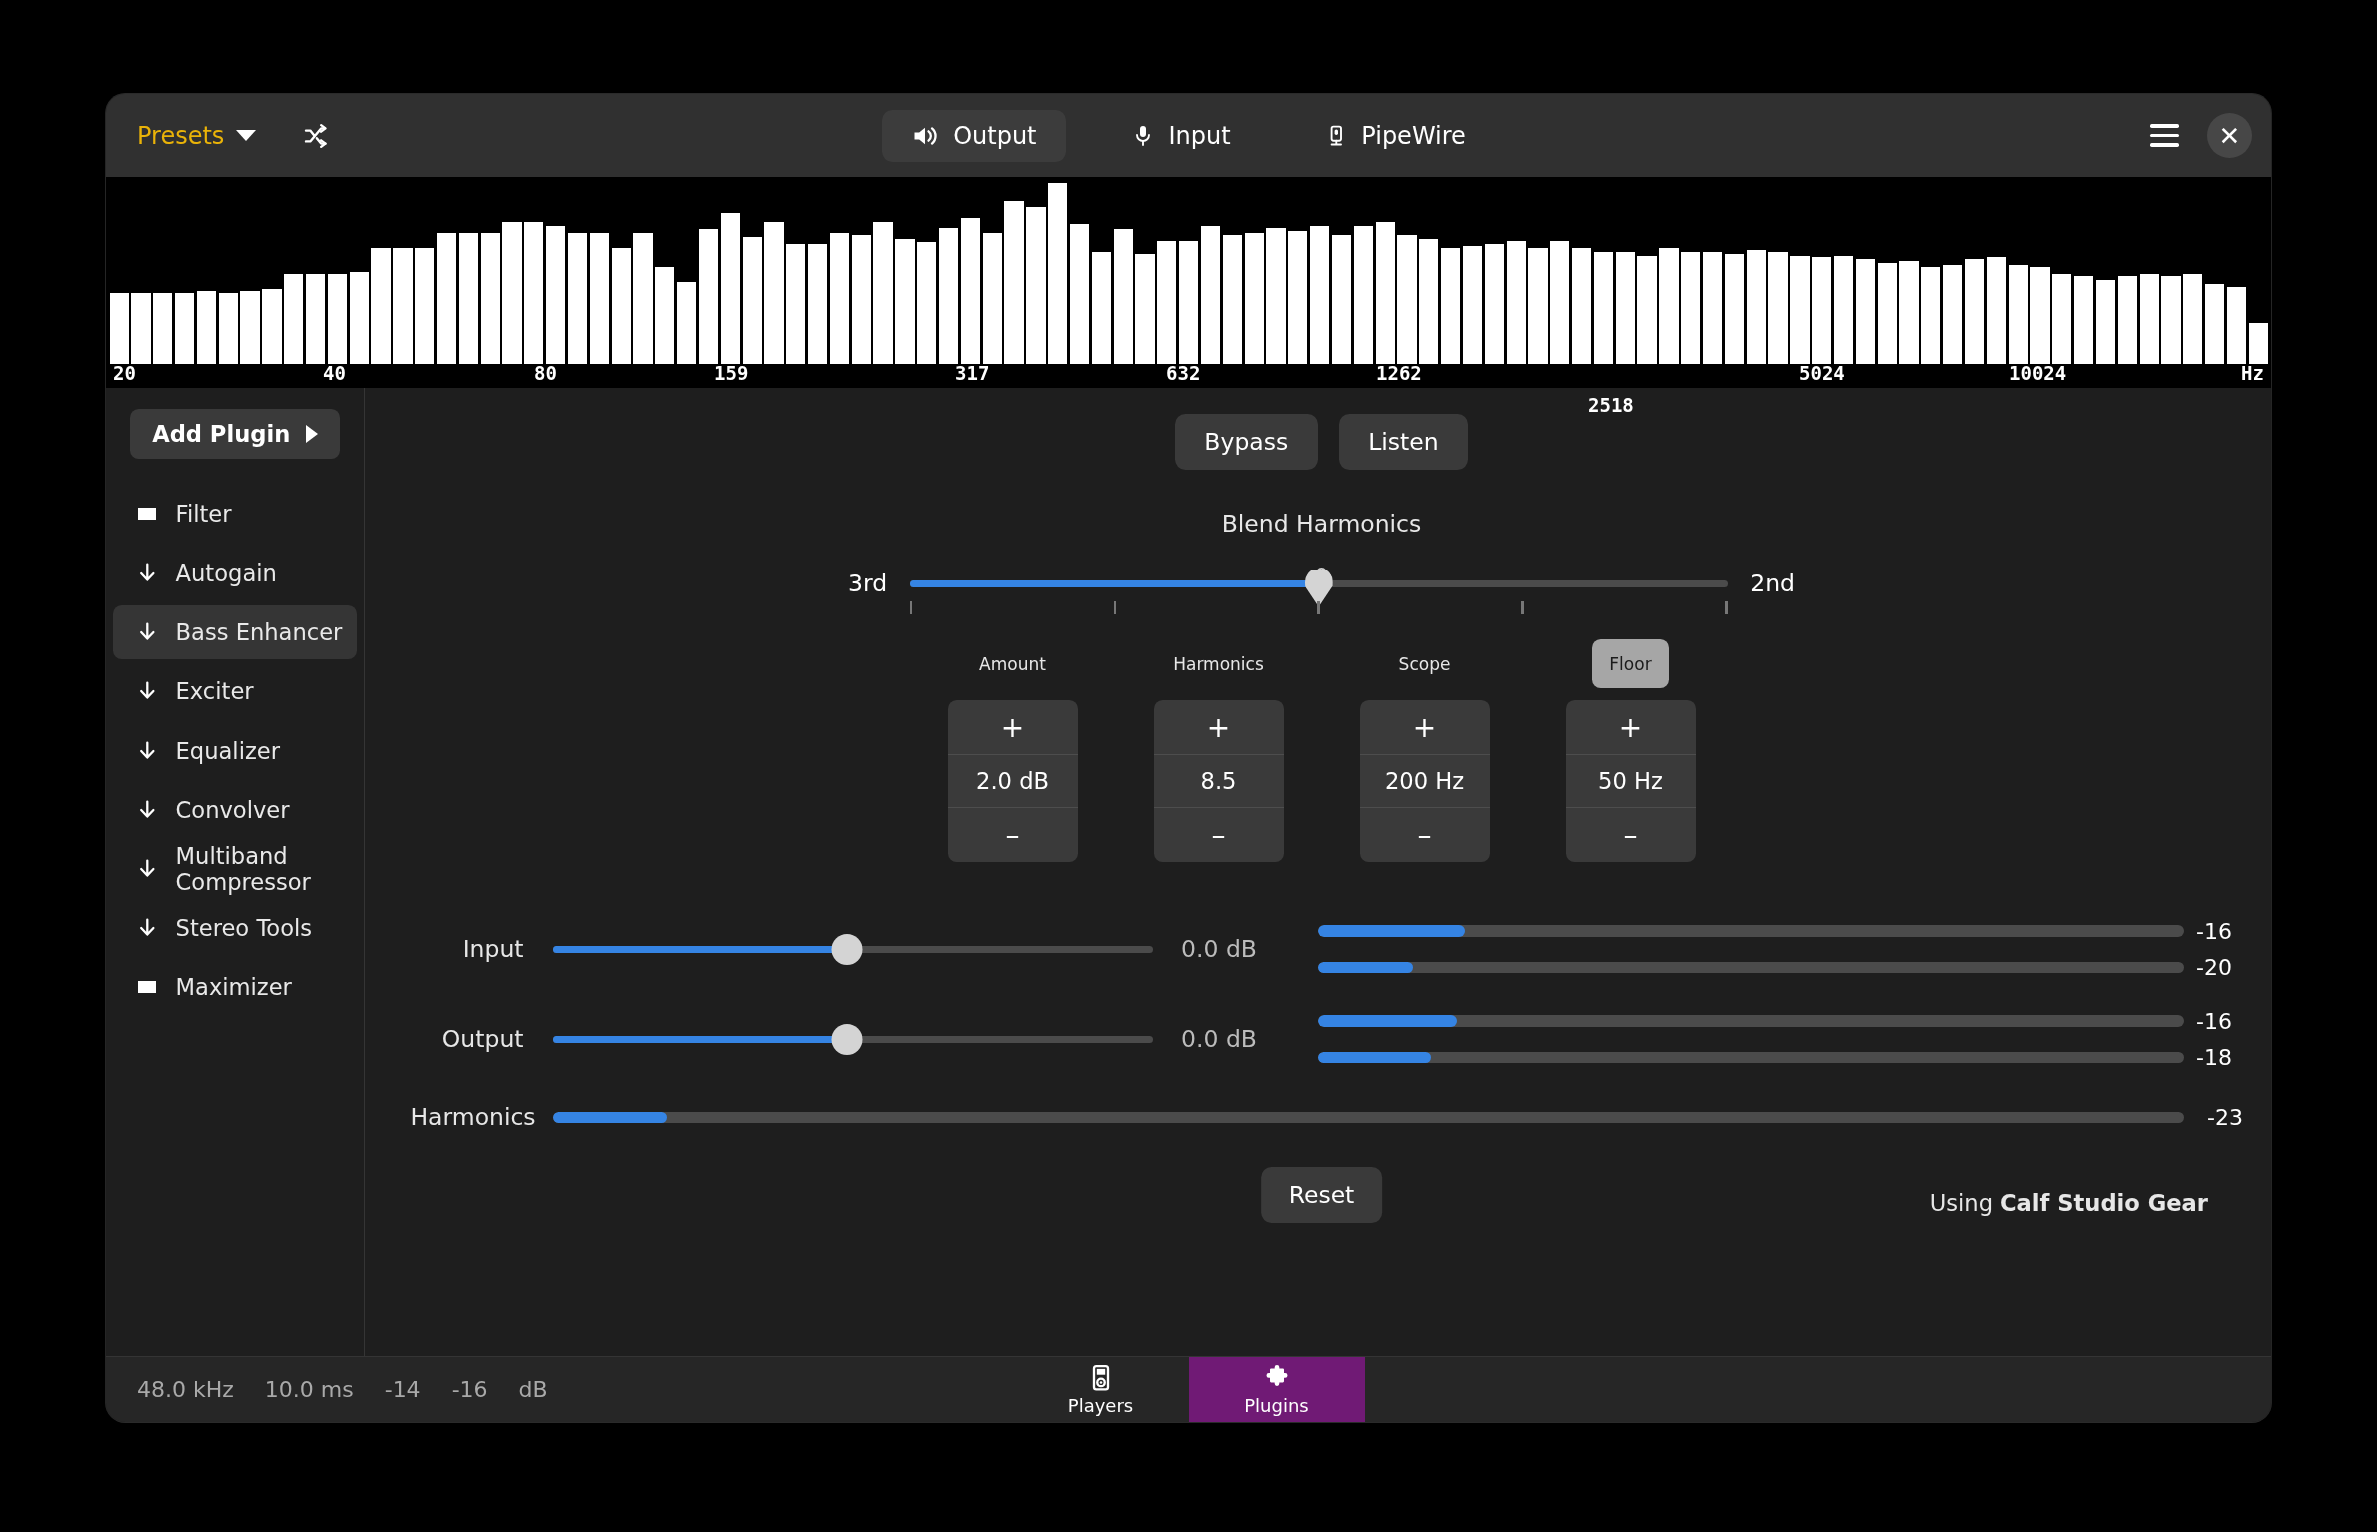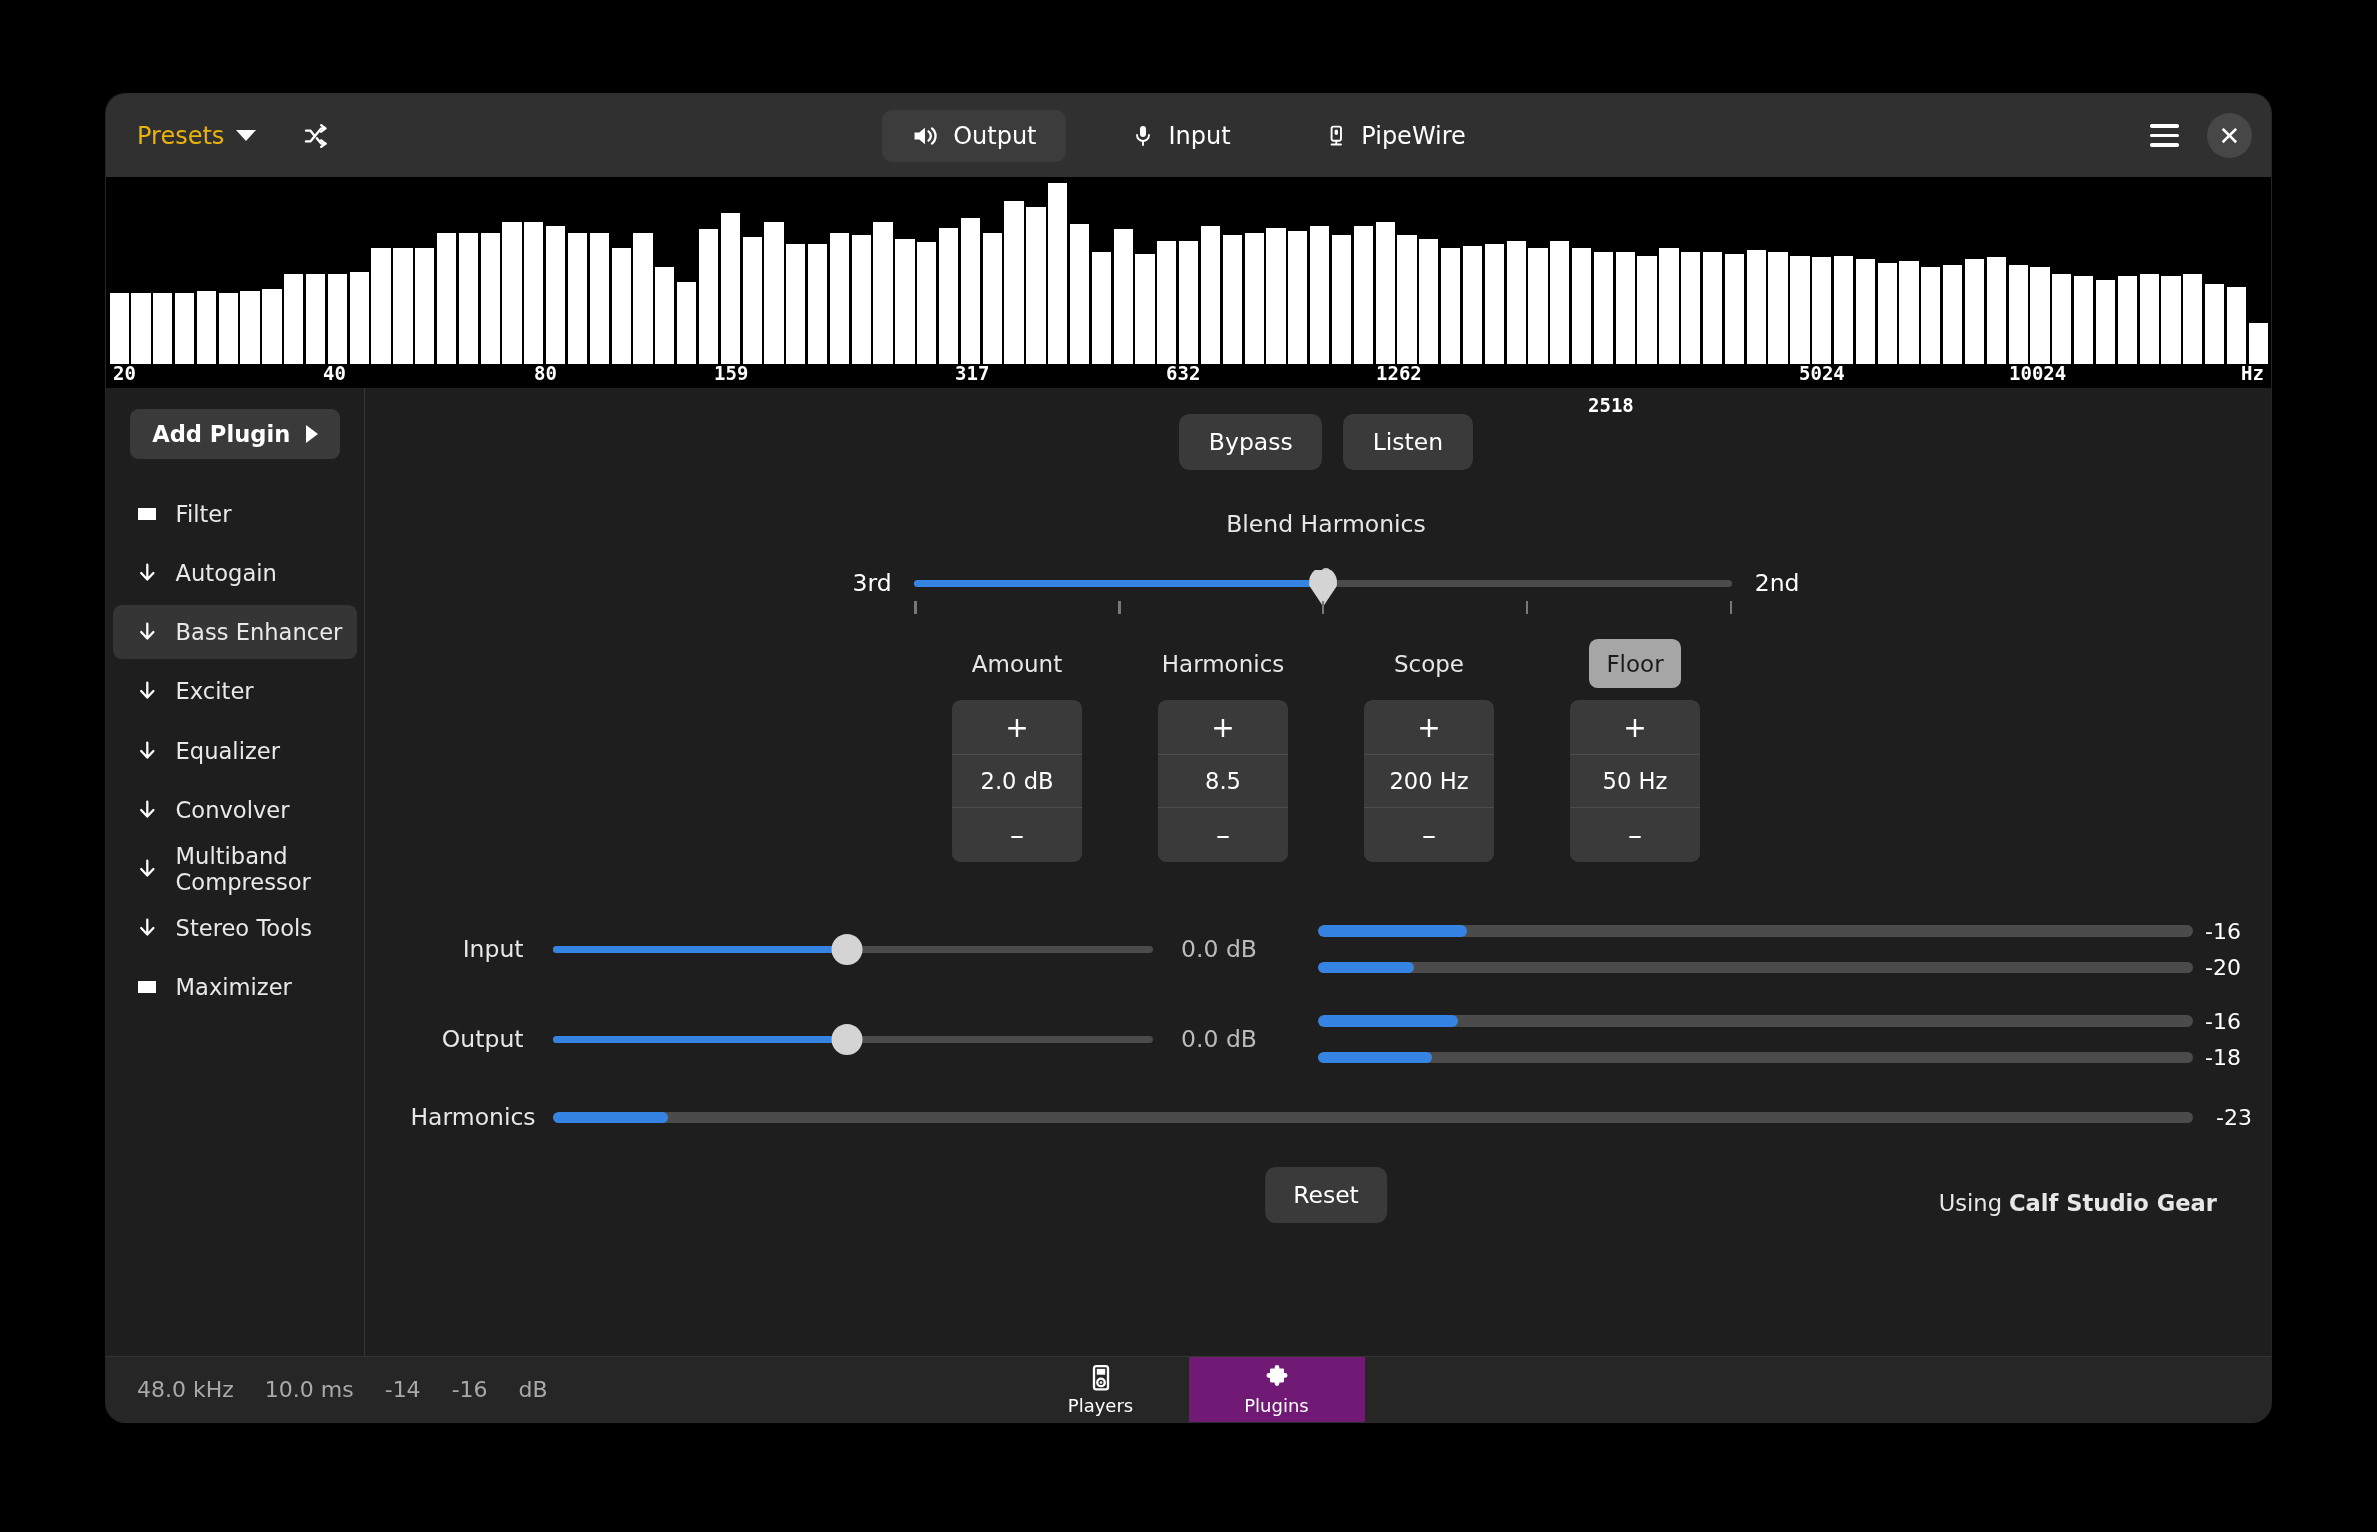--- a/index.html
+++ b/index.html
@@ -122,21 +122,21 @@
     display: flex; align-items: center; gap: 17.4px;
     height: 54px; padding: 0 12px 0 22.6px;
     margin: 5.2px 7px;
     border-radius: 8.7px;
     color: #e9e9e9; font-size: 22.6px;
   }
   .plugin-item.selected { background: #353535; }
   .pi-icon { width: 22.6px; display:flex; align-items:center; justify-content:center; }
   .sq { width: 17.4px; height: 12px; background: #fff; }
 
-  .content { flex: 1; position: relative; padding: 21px 19px 0 35px; min-width:0;}
+  .content { flex: 1; position: relative; padding: 21px 28px 0 35px; min-width:0;}
 
   .topbtns { display: flex; justify-content: center; gap: 21px; margin-top: 5.2px;}
   .pill {
     background: #3a3a3a; color: #fff;
     border-radius: 10.4px; padding: 14px 29.5px;
     font-size: 23.5px;
   }
 
   .section-title {
     text-align: center; color: #e7e7e7;
@@ -178,21 +178,21 @@
   }
   .blend-ticks i { width: 2.6px; height: 13px; background: #777; display:block; }
 
   
   .spins {
     display: flex; justify-content: center; gap: 76px;
     margin-top: 42px;
   }
   .spin { width: 130px; display: flex; flex-direction: column; align-items: center; }
   .spin-label {
-    font-size: 23px; color: #e7e7e7; height: 49px;
+    font-size: 17px; color: #e7e7e7; height: 49px;
     display: flex; align-items: center; justify-content: center;
     padding: 0 17.4px; border-radius: 8.7px; white-space: nowrap;
   }
   .spin-label.active { background: #a6a6a6; color: #1b1b1b; }
   .spin-box {
     margin-top: 12px; width: 130px;
     background: #3a3a3a; border-radius: 8.7px;
     overflow: hidden;
   }
   .spin-plus, .spin-minus {

